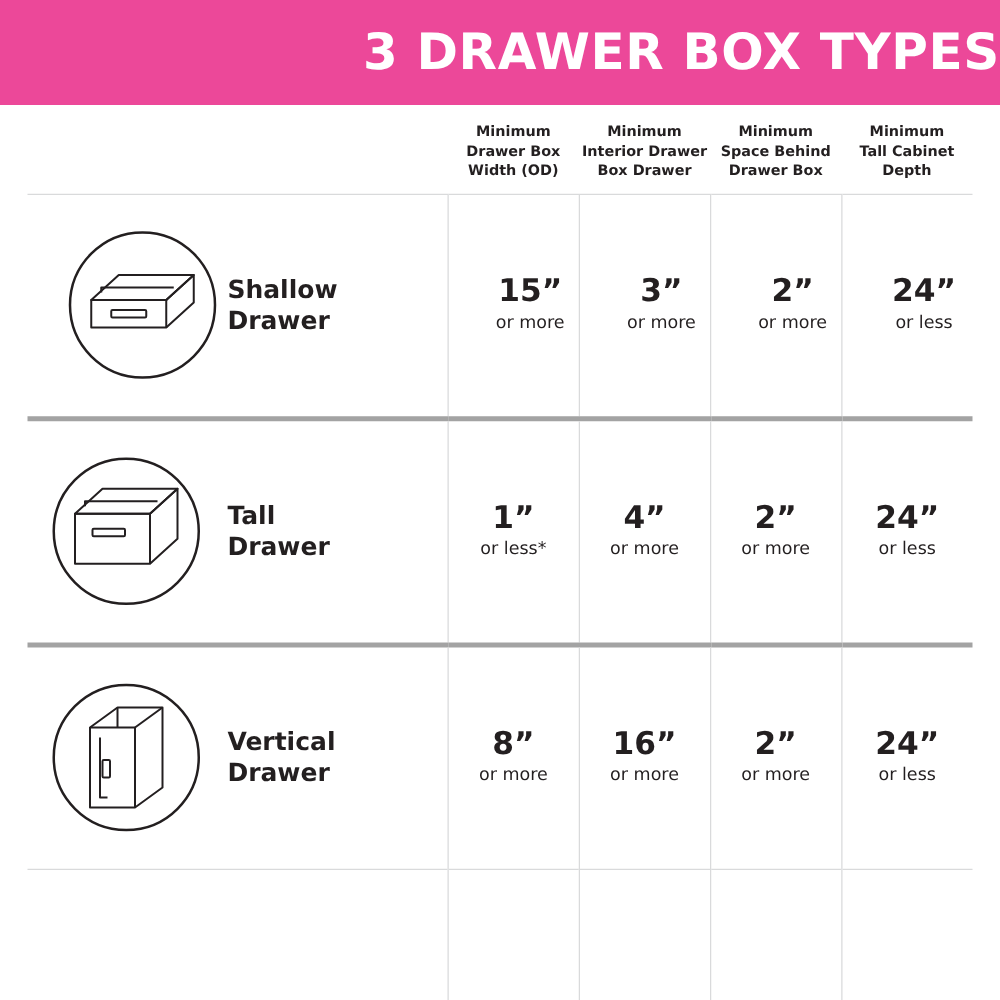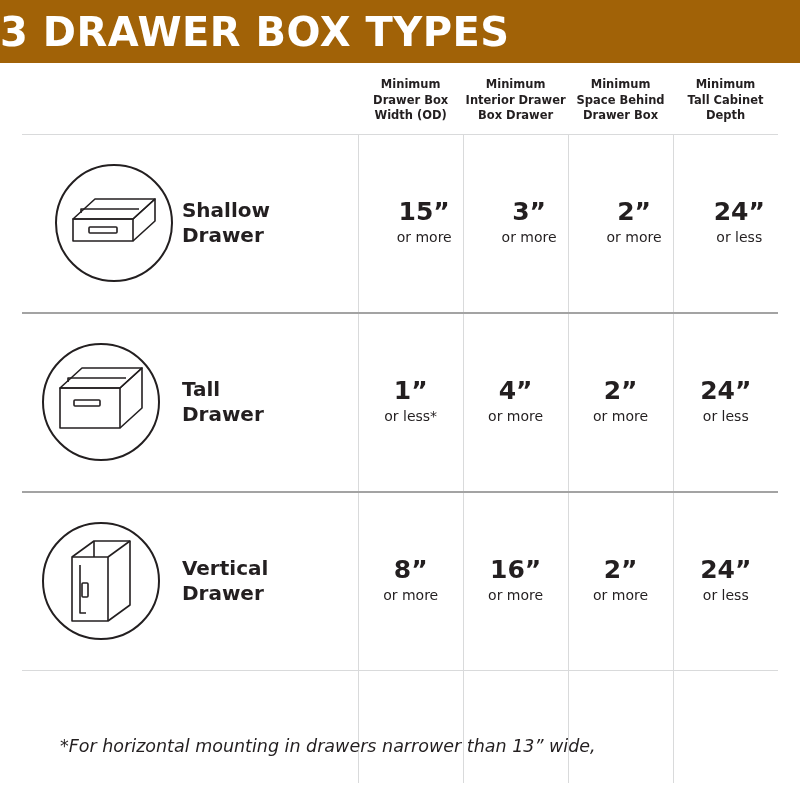--- a/index.html
+++ b/index.html
@@ -17,25 +17,25 @@
 
   .page {
     position: relative;
     width: 800px;
     height: 800px;
     box-sizing: border-box;
   }
 
   
   .header {
-    height: 63px;
-    background: #a16207;
+    height: 84px;
+    background: #ec4899;
     display: flex;
     align-items: center;
-    justify-content: flex-start;
+    justify-content: flex-end;
   }
   .header-title {
     color: #ffffff;
     font-size: 40px;
     font-weight: bold;
     letter-spacing: 0.5px;
     text-align: center;
     line-height: 1;
   }
 
@@ -61,21 +61,21 @@
   }
   .colhead {
     font-size: 11.5px;
     line-height: 1.35;
     text-align: center;
     color: #231f20;
   }
 
   
   .spec-row > td {
-    border-top: 2px solid #a3a3a3;
+    border-top: 4px solid #a3a3a3;
     vertical-align: middle;
     height: 175px;
   }
   .spec-row.first > td {
     border-top: 1px solid #d9dadb;
     padding-left: 28px;
   }
   .spec-row > td.valcell {
     border-left: 1px solid #d9dadb;
     text-align: center;
@@ -315,16 +315,15 @@
         <td class="valcell"></td>
         <td class="valcell"></td>
         <td class="valcell"></td>
         <td class="valcell"></td>
       </tr>
     </tbody>
       </table>
   </div>
 
   <div class="footnote">
-    <div>*For horizontal mounting in drawers narrower than 13” wide,</div>
   </div>
 
 </div>
 
 </body></html>

